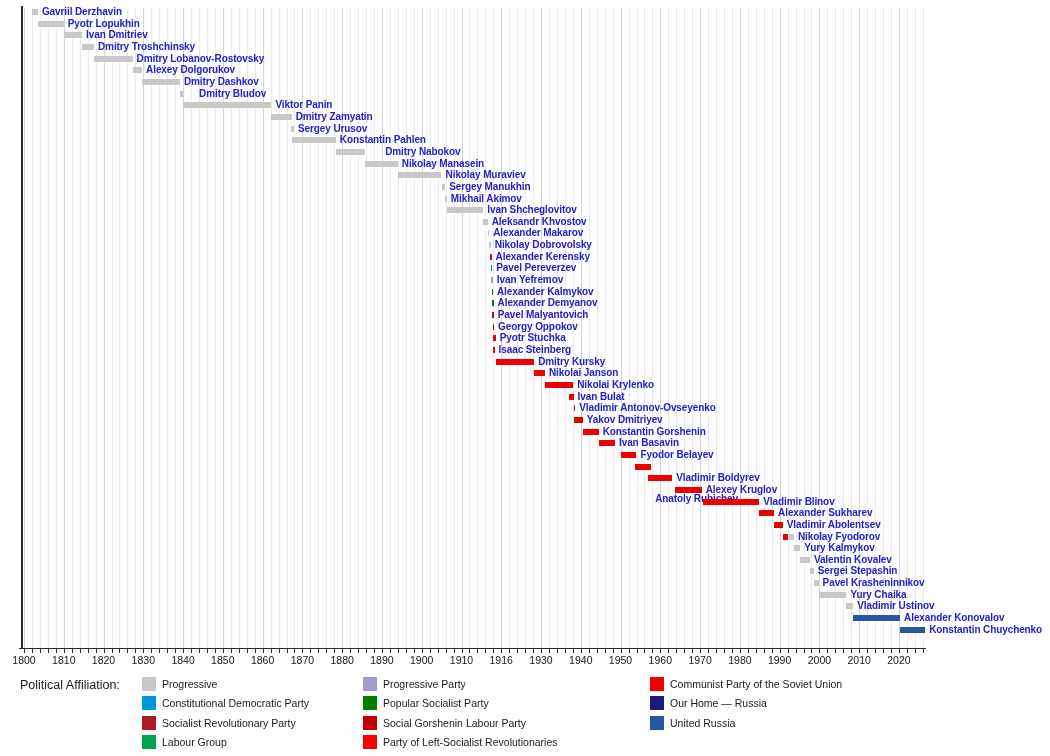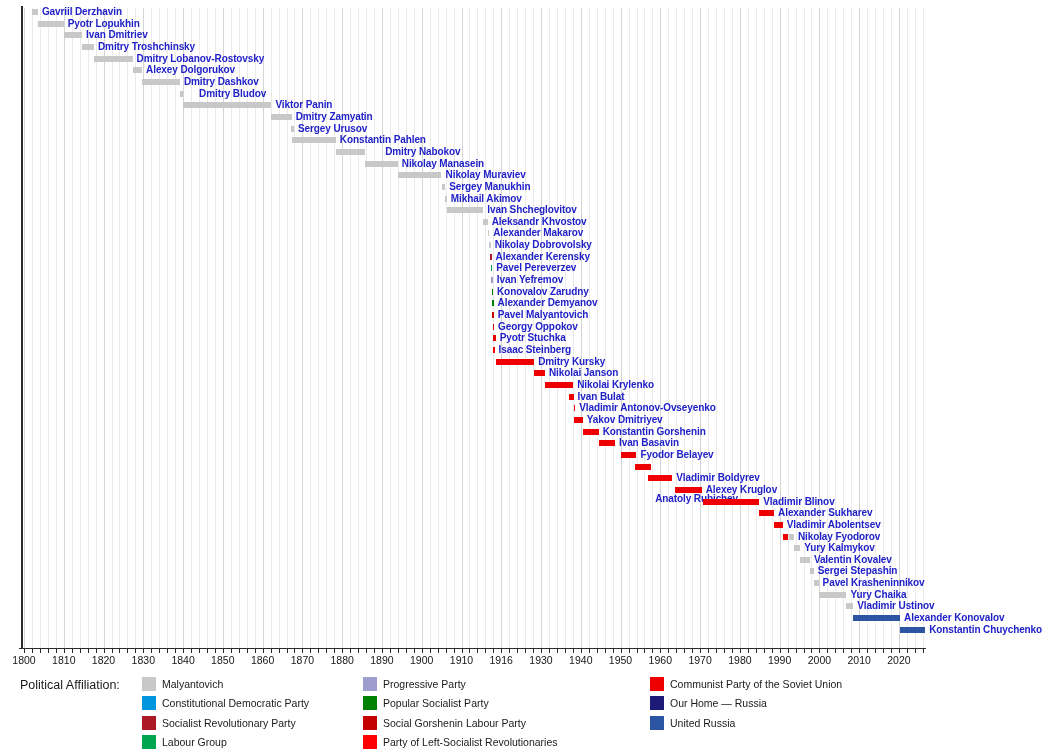--- a/index.html
+++ b/index.html
@@ -183,21 +183,21 @@
       <div class="person-label" style="left: 493.2px; top: 228.4px;">Alexander Makarov</div>
       <div class="bar" style="left: 489.3px; top: 242.1px; width: 1.5px; background: rgb(200, 200, 200);"></div>
       <div class="person-label" style="left: 494.8px; top: 240.1px;">Nikolay Dobrovolsky</div>
       <div class="bar" style="left: 490.1px; top: 253.8px; width: 1.5px; background: rgb(173, 26, 38);"></div>
       <div class="person-label" style="left: 495.6px; top: 251.8px;">Alexander Kerensky</div>
       <div class="bar" style="left: 490.7px; top: 265.4px; width: 1.5px; background: rgb(0, 165, 80);"></div>
       <div class="person-label" style="left: 496.2px; top: 263.4px;">Pavel Pereverzev</div>
       <div class="bar" style="left: 491.3px; top: 277.1px; width: 1.5px; background: rgb(157, 157, 206);"></div>
       <div class="person-label" style="left: 496.8px; top: 275.1px;">Ivan Yefremov</div>
       <div class="bar" style="left: 491.5px; top: 288.7px; width: 1.5px; background: rgb(0, 128, 0);"></div>
-      <div class="person-label" style="left: 497px; top: 286.7px;">Konovalov Zarudny</div>
+      <div class="person-label" style="left: 497px; top: 286.7px;">Alexander Kalmykov</div>
       <div class="bar" style="left: 492.1px; top: 300.4px; width: 1.5px; background: rgb(0, 128, 0);"></div>
       <div class="person-label" style="left: 497.6px; top: 298.4px;">Alexander Demyanov</div>
       <div class="bar" style="left: 492.3px; top: 312px; width: 1.5px; background: rgb(196, 0, 0);"></div>
       <div class="person-label" style="left: 497.8px; top: 310px;">Pavel Malyantovich</div>
       <div class="bar" style="left: 492.6px; top: 323.7px; width: 1.5px; background: rgb(196, 0, 0);"></div>
       <div class="person-label" style="left: 498.1px; top: 321.7px;">Georgy Oppokov</div>
       <div class="bar" style="left: 492.9px; top: 335.3px; width: 2.8px; background: rgb(238, 0, 0);"></div>
       <div class="person-label" style="left: 499.7px; top: 333.3px;">Pyotr Stuchka</div>
       <div class="bar" style="left: 493.1px; top: 347px; width: 1.5px; background: rgb(255, 0, 0);"></div>
       <div class="person-label" style="left: 498.6px; top: 345px;">Isaac Steinberg</div>
@@ -389,21 +389,21 @@
       <div class="tick-label" style="left: 739.9px;">1980</div>
       <div class="tick-label" style="left: 779.6px;">1990</div>
       <div class="tick-label" style="left: 819.4px;">2000</div>
       <div class="tick-label" style="left: 859.2px;">2010</div>
       <div class="tick-label" style="left: 898.9px;">2020</div>
     </div>
   <div id="legend">
     <div id="legend-title">Political Affiliation:</div>
     <div id="legend-items">
         <div class="legend-swatch" style="left: 142px; top: 677px; background: rgb(200, 200, 200);"></div>
-        <div class="legend-label" style="left: 162px; top: 678px;">Malyantovich</div>
+        <div class="legend-label" style="left: 162px; top: 678px;">Progressive</div>
         <div class="legend-swatch" style="left: 142px; top: 696.4px; background: rgb(0, 149, 221);"></div>
         <div class="legend-label" style="left: 162px; top: 697.4px;">Constitutional Democratic Party</div>
         <div class="legend-swatch" style="left: 142px; top: 715.8px; background: rgb(173, 26, 38);"></div>
         <div class="legend-label" style="left: 162px; top: 716.8px;">Socialist Revolutionary Party</div>
         <div class="legend-swatch" style="left: 142px; top: 735.2px; background: rgb(0, 165, 80);"></div>
         <div class="legend-label" style="left: 162px; top: 736.2px;">Labour Group</div>
         <div class="legend-swatch" style="left: 363px; top: 677px; background: rgb(157, 157, 206);"></div>
         <div class="legend-label" style="left: 383px; top: 678px;">Progressive Party</div>
         <div class="legend-swatch" style="left: 363px; top: 696.4px; background: rgb(0, 128, 0);"></div>
         <div class="legend-label" style="left: 383px; top: 697.4px;">Popular Socialist Party</div>

